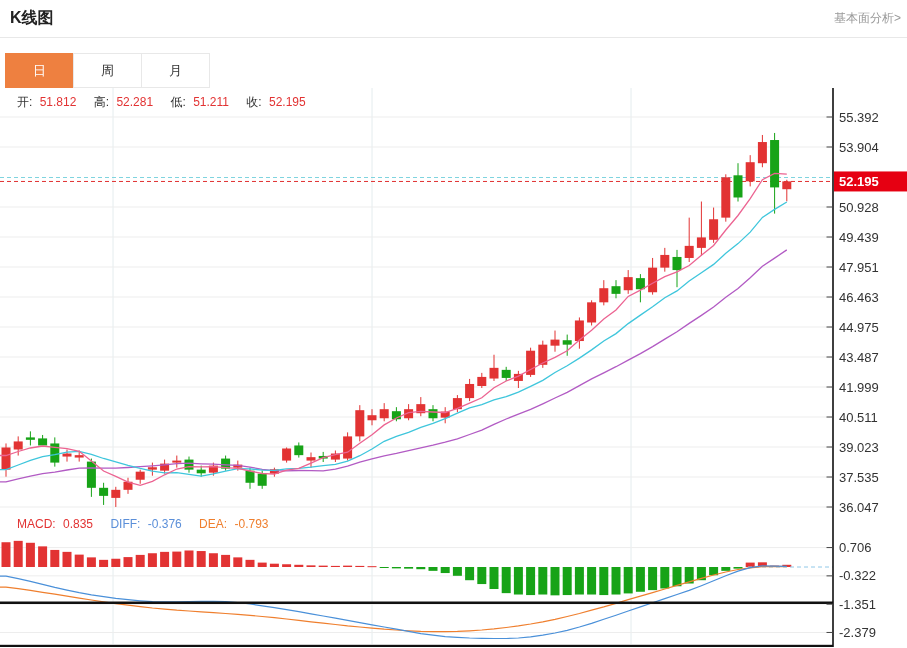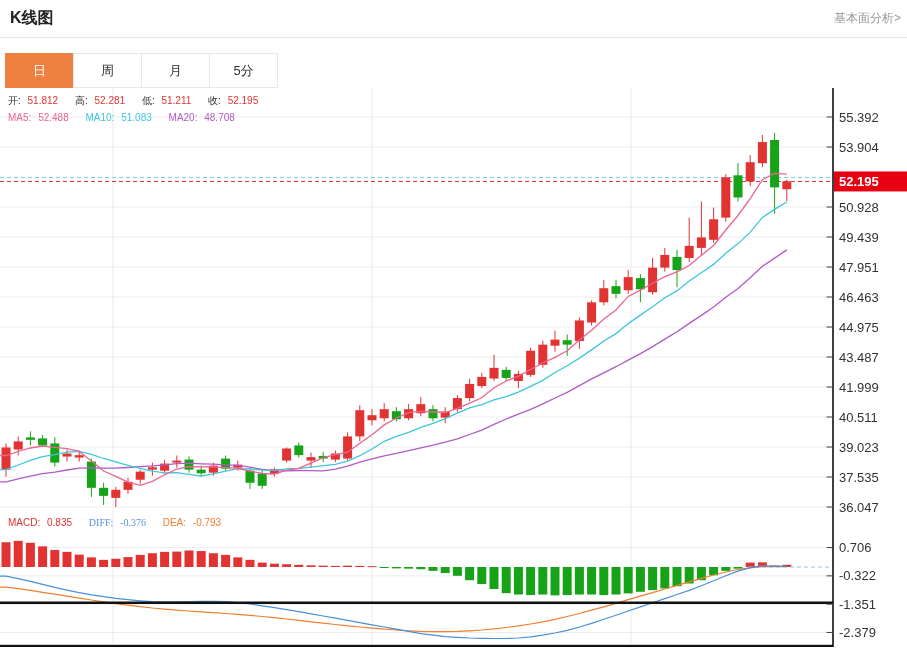--- a/index.html
+++ b/index.html
@@ -7,47 +7,46 @@
   .page{position:relative;width:907px;height:648px;background:#fff;}
   .hdr-title{position:absolute;left:10px;top:8px;font-size:16px;font-weight:bold;color:#222;}
   .hdr-link{position:absolute;right:6px;top:10px;font-size:12px;color:#999;text-decoration:none;cursor:pointer;text-align:right;}
   .hdr-rule{position:absolute;left:0;top:37px;width:907px;height:1px;background:#e8e8e8;}
   .tabs{position:absolute;left:6px;top:53px;display:flex;}
   .tab{width:67px;height:33px;line-height:33px;text-align:center;font-size:13px;color:#333;
     background:#fff;border:1px solid #e8e8e8;margin-left:-1px;cursor:pointer;}
   .tab.active{background:#ee8040;border-color:#ee8040;color:#fff;}
   .chart-wrap{position:absolute;left:0;top:88px;width:907px;height:560px;}
   svg{position:absolute;left:0;top:0;}
-  .row{position:absolute;left:8px;font-size:10px;white-space:nowrap;z-index:3;}
+  .row{position:absolute;left:17px;font-size:12px;white-space:nowrap;z-index:3;}
   .row span{margin-right:4px;}
   .row .gap{margin-right:14px;}
   .lbl{color:#333;}
   .red{color:#e23333;}
   .pink{color:#ec6492;}
   .cyan{color:#3fc6dc;}
   .purple{color:#b25bc4;}
-  .blue{color:#5b8fd9;font-family:Liberation Serif, serif;}
+  .blue{color:#5b8fd9;}
   .orange{color:#ef7f2e;text-align:right;}
   .ohlc-row{top:6px;}
   .ma-row{top:24px;}
   .macd-row{top:429px;}
 </style>
 </head>
 <body>
 
 <div class="page">
   <div class="hdr-title">K线图</div>
   <a class="hdr-link">基本面分析&gt;</a>
   <div class="hdr-rule"></div>
 
   <div class="tabs">
     <div class="tab active">日</div>
     <div class="tab">周</div>
     <div class="tab">月</div>
-    <div class="tab">5分</div>
   </div>
 
   <div class="chart-wrap">
     <svg id="chart" width="907" height="560" viewBox="0 0 907 560">
         <g>
           <line x1="113" y1="0" x2="113" y2="556" stroke="#e4ecee" stroke-width="1"></line>
           <line x1="372" y1="0" x2="372" y2="556" stroke="#e4ecee" stroke-width="1"></line>
           <line x1="631" y1="0" x2="631" y2="556" stroke="#e4ecee" stroke-width="1"></line>
           <line x1="0" y1="29" x2="833" y2="29" stroke="#ededed" stroke-width="1"></line>
           <line x1="0" y1="59.00001439999999" x2="833" y2="59.00001439999999" stroke="#ededed" stroke-width="1"></line>
@@ -327,28 +326,20 @@
       <span class="lbl">开:</span>
       <span class="red gap">51.812</span>
       <span class="lbl">高:</span>
       <span class="red gap">52.281</span>
       <span class="lbl">低:</span>
       <span class="red gap">51.211</span>
       <span class="lbl">收:</span>
       <span class="red">52.195</span>
     </div>
 
-    <div class="row ma-row">
-      <span class="pink">MA5:</span>
-      <span class="pink gap">52.488</span>
-      <span class="cyan">MA10:</span>
-      <span class="cyan gap">51.083</span>
-      <span class="purple">MA20:</span>
-      <span class="purple">48.708</span>
-    </div>
 
     <div class="row macd-row">
       <span class="red">MACD:</span>
       <span class="red gap">0.835</span>
       <span class="blue">DIFF:</span>
       <span class="blue gap">-0.376</span>
       <span class="orange">DEA:</span>
       <span class="orange">-0.793</span>
     </div>
   </div>

